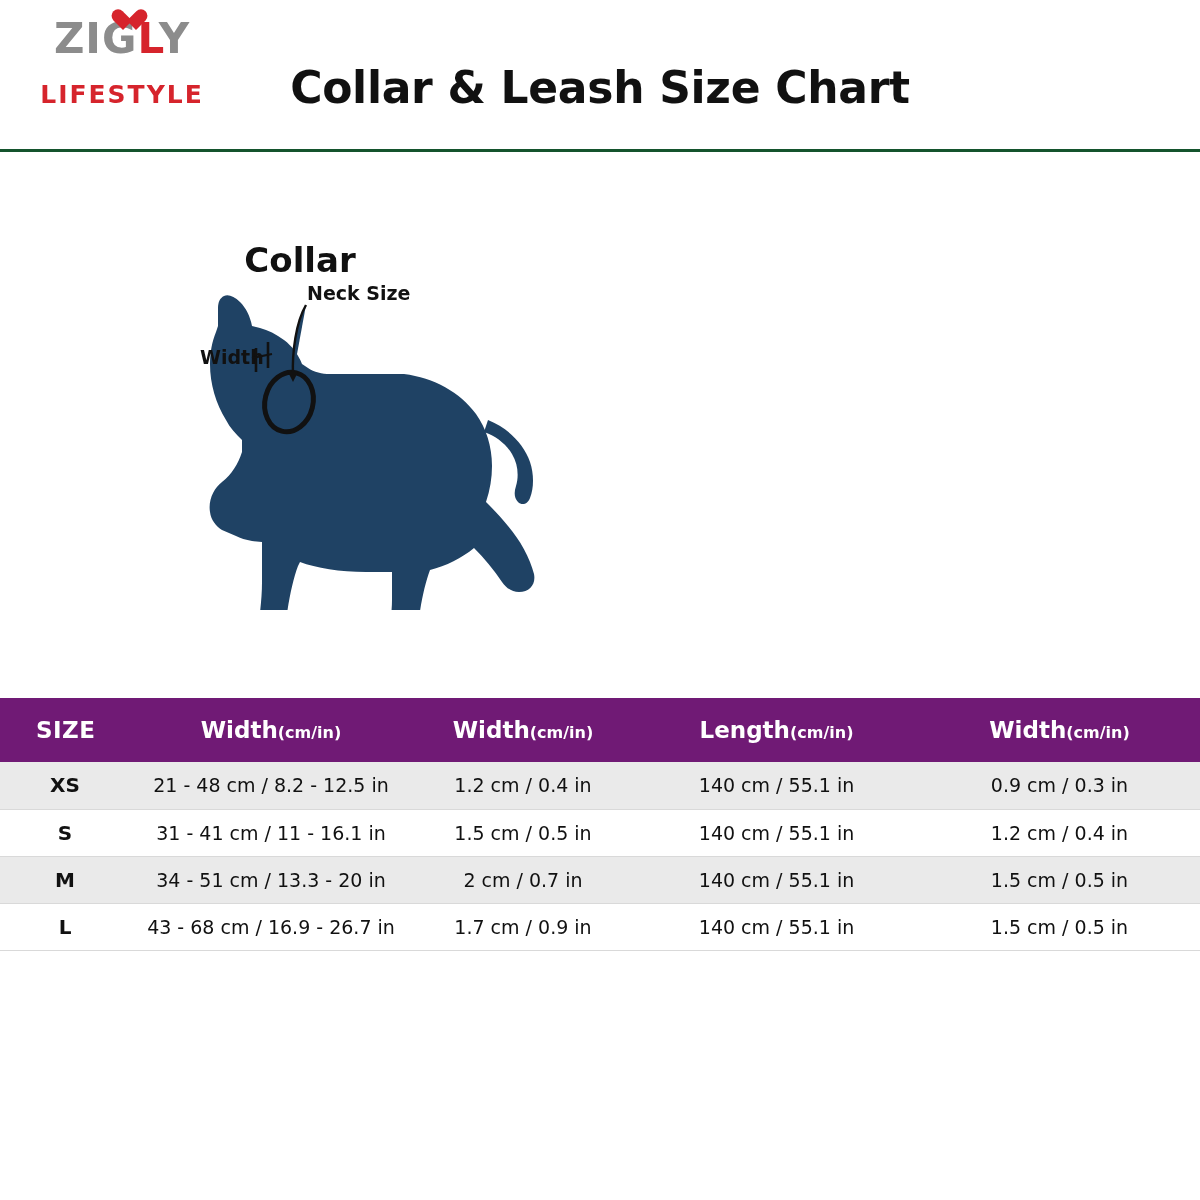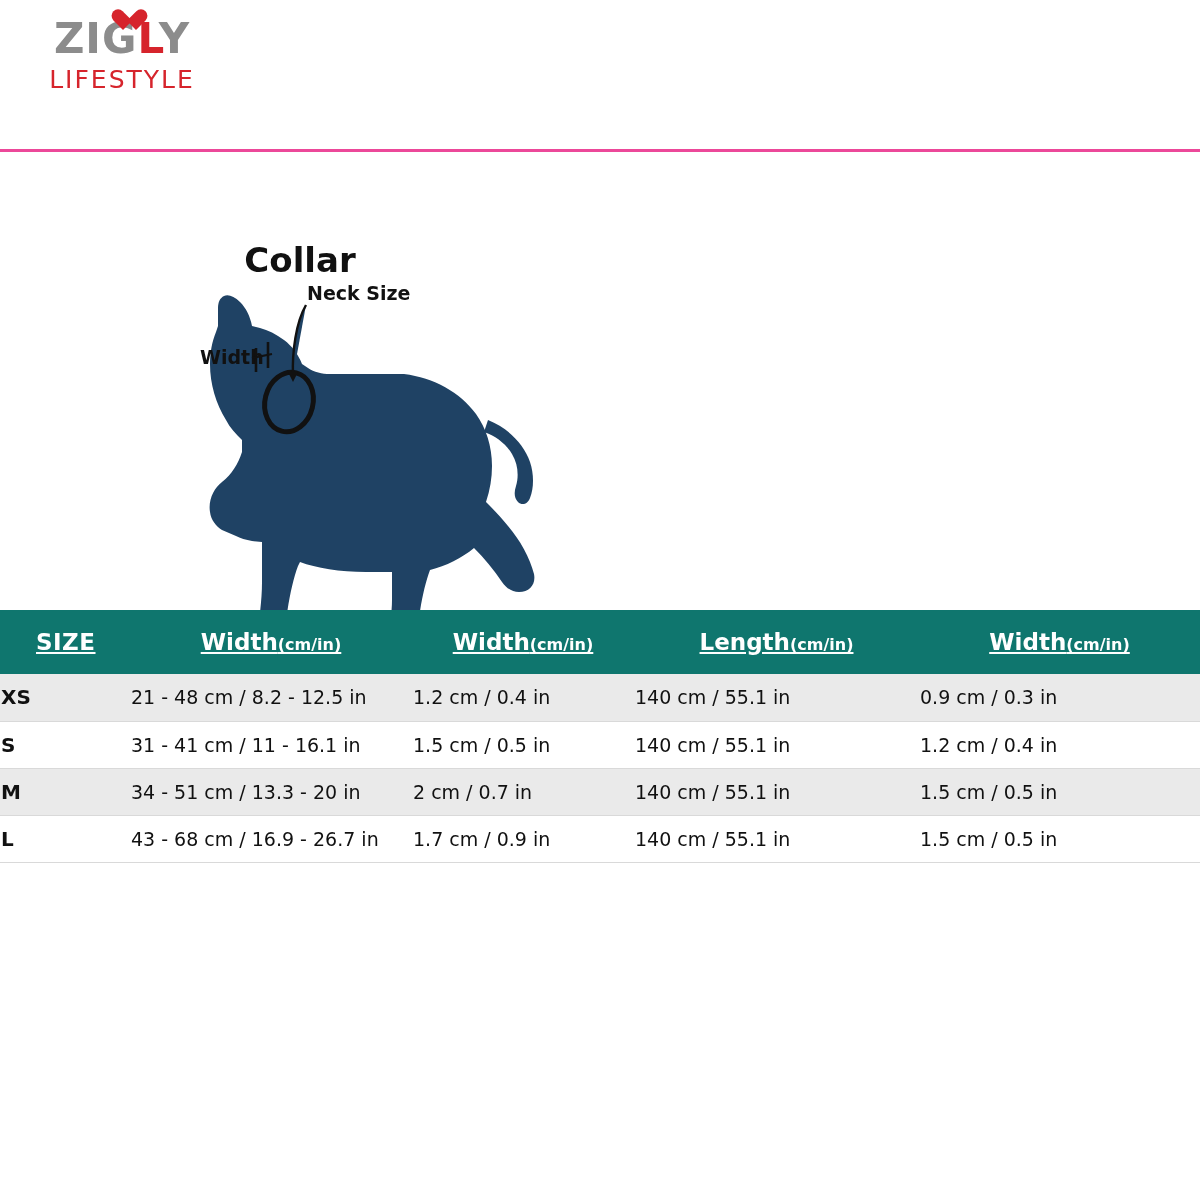--- a/index.html
+++ b/index.html
@@ -17,21 +17,21 @@
     height: 1200px;
     background: #ffffff;
     overflow: hidden;
   }
 
   
   .header {
     position: relative;
     height: 152px;
     width: 1200px;
-    border-bottom: 3px solid #ec4899;
+    border-bottom: 3px solid #14532d;
   }
   .logo {
     position: absolute;
     left: 32px;
     top: 18px;
     width: 180px;
     text-align: center;
     line-height: 1;
   }
   .logo-top {
@@ -63,42 +63,42 @@
     border-radius: 13px 13px 0 0;
     transform: rotate(-45deg);
     transform-origin: 0 100%;
   }
   .heart:after {
     left: 13px;
     transform: rotate(45deg);
     transform-origin: 100% 100%;
   }
   .logo-bottom {
-    margin-top: 7px;
+    margin-top: 22px;
     font-size: 25px;
-    font-weight: 400;
+    font-weight: 700;
     letter-spacing: 2px;
     color: #d6242c;
   }
   .header-title {
     position: absolute;
     left: 0;
     right: 0;
     top: 62px;
     text-align: center;
     font-size: 44px;
     font-weight: 700;
     color: #111111;
     letter-spacing: -0.3px;
   }
 
   
   .illustrations {
     position: relative;
-    height: 458px;
+    height: 546px;
     width: 1200px;
   }
   .panel {
     position: absolute;
     top: 0;
     width: 600px;
     height: 458px;
   }
   .panel.left  { left: 0; }
   .panel.right { left: 600px; }
@@ -115,38 +115,38 @@
   .panel svg { position: absolute; left: 0; top: 0; }
 
   
   .table-wrap { width: 1200px; }
   table {
     width: 1200px;
     border-collapse: collapse;
     table-layout: fixed;
   }
   thead th {
-    background: #0f766e;
+    background: #701a75;
     color: #ffffff;
     height: 64px;
     font-size: 23px;
     font-weight: 700;
     text-align: center;
     vertical-align: middle;
-    text-decoration: underline;
   }
   thead th .unit {
     font-size: 16px;
     font-weight: 700;
   }
   thead th.size-col { text-align: left; padding-left: 36px; font-size: 23px; letter-spacing: 0.5px;}
   tbody td {
     height: 47px;
     font-size: 19px;
     color: #111111;
+    text-align: center;
     vertical-align: middle;
     margin-left: 22px;
   }
   tbody td.size-cell {
     font-weight: 700;
     font-size: 20px;
   }
   tbody tr.odd  td { background: #eaeaea; }
   tbody tr.even td { background: #ffffff; }
   tbody tr td { border-bottom: 1px solid #d9d9d9; }
@@ -164,20 +164,21 @@
 
 <div id="page">
 
   <div class="header">
     <div class="logo">
       <div class="logo-top">
         <span class="heart"></span><span>ZIG</span><span class="red-g">L</span><span>Y</span>
       </div>
       <div class="logo-bottom">LIFESTYLE</div>
     </div>
+    <div class="header-title">Collar &amp; Leash Size Chart</div>
   </div>
 
   <div class="illustrations">
 
     <div class="panel left">
       <div class="panel-title">Collar</div>
       <svg width="600" height="458" viewBox="0 0 600 458">
 
         <path fill="#1f4264" d="M222 330
           C214 336 208 348 210 360

